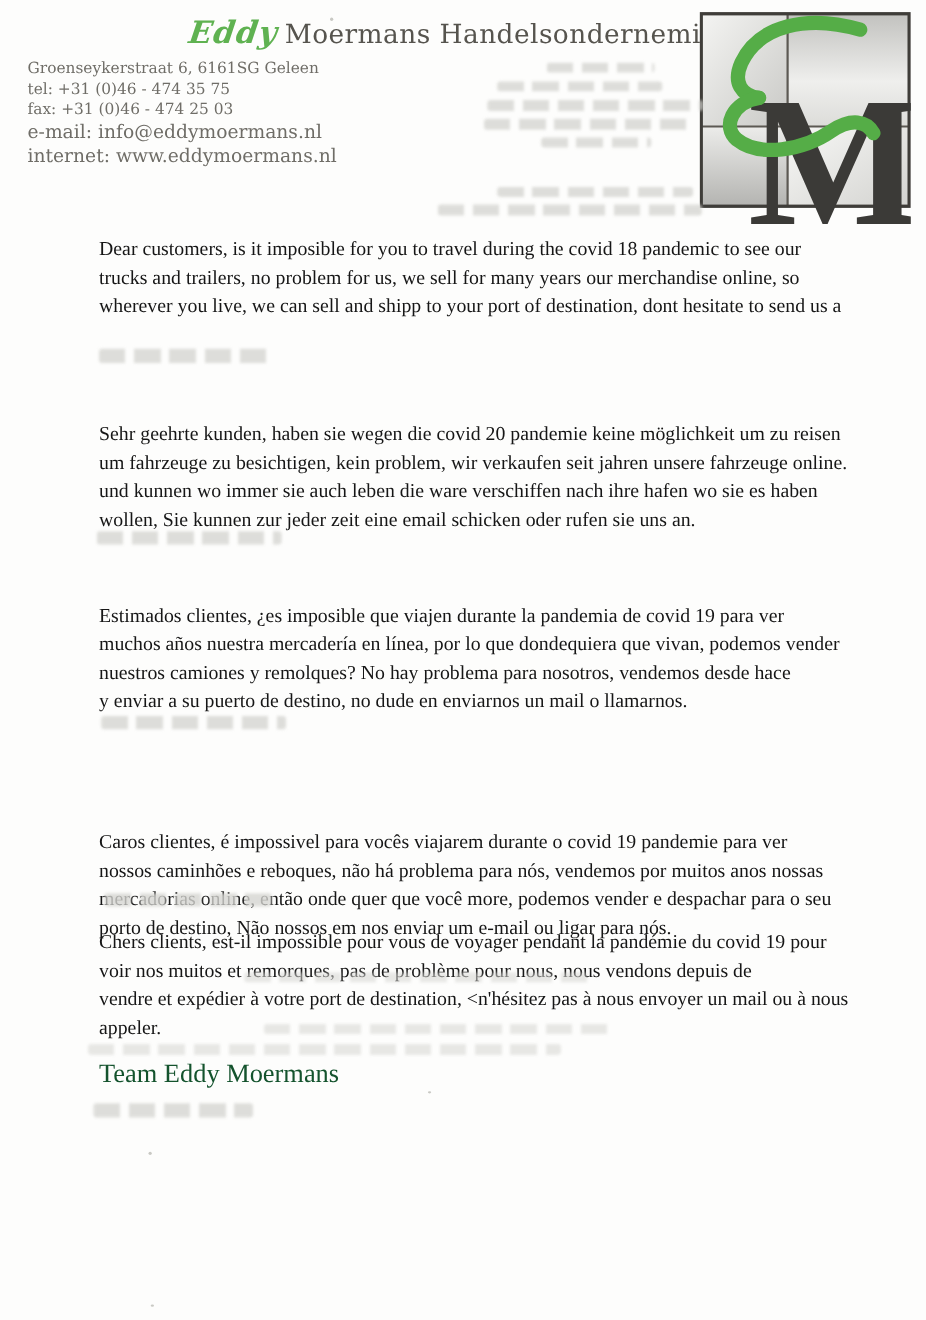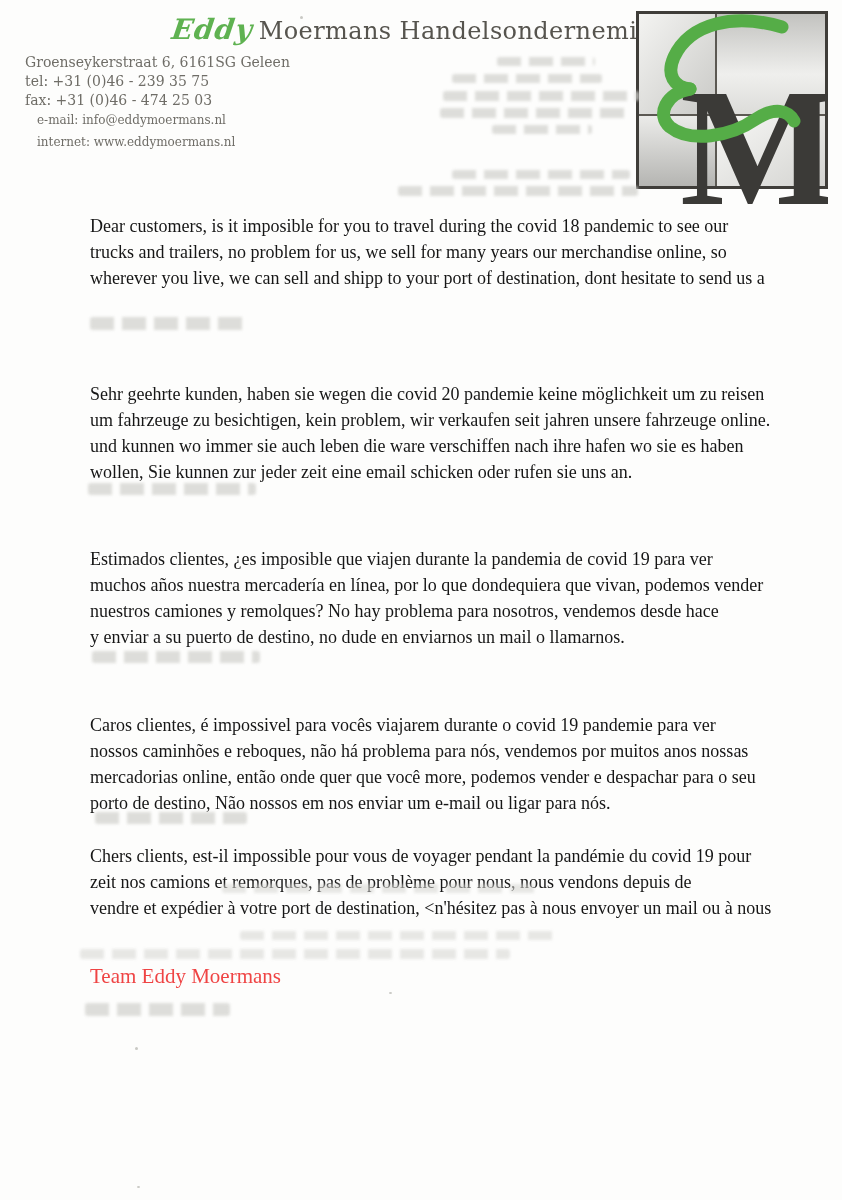--- a/index.html
+++ b/index.html
@@ -16,48 +16,48 @@
     font-family:"DejaVu Serif", serif; font-style:italic; font-weight:bold;
     font-size:28px; color:#5fb251; letter-spacing:1px; margin-right:6px;
   }
   .brand-rest {
     font-family:"DejaVu Serif", serif; font-size:24px; color:#56544e;
     letter-spacing:0.4px;
   }
 
   .contact { position:absolute; left:25px; top:53px; font-family:"DejaVu Serif", serif; color:#6f6d67; }
   .contact .c-small { font-size:14px; line-height:19px; white-space:nowrap; }
-  .contact .c-large { font-size:12px; line-height:21.5px; white-space:nowrap;margin-left:12px; }
+  .contact .c-large { font-size:17px; line-height:21.5px; white-space:nowrap; }
 
   .logo { position:absolute; left:636px; top:11px; width:192px; height:200px; }
 
   
   .para { position:absolute; left:90px; font-size:18px; line-height:26px; color:#161616; }
   .para .line { white-space:nowrap; }
-  .signature { position:absolute; left:90px; top:964px; font-size:21px; color:#ef4444; white-space:nowrap; }
+  .signature { position:absolute; left:90px; top:964px; font-size:24px; color:#14532d; white-space:nowrap; }
 
   
   .ghost {
     position:absolute; border-radius:3px; filter:blur(1.6px); opacity:.8;
     background:repeating-linear-gradient(90deg,#d6d6d2 0 24px, rgba(214,214,210,0) 24px 32px);
   }
   .speck { position:absolute; background:#c9c9c4; border-radius:50%; }
 </style>
 </head>
 <body>
 
 <div class="page">
 
   <div class="brand">
     <span class="brand-script">Eddy</span><span class="brand-rest">Moermans Handelsonderneming BV</span>
   </div>
 
   <div class="contact">
     <div class="c-small">Groenseykerstraat 6, 6161SG  Geleen</div>
-    <div class="c-small">tel: +31 (0)46 - 239 35 75</div>
+    <div class="c-small">tel: +31 (0)46 - 474 35 75</div>
     <div class="c-small">fax: +31 (0)46 - 474 25 03</div>
     <div class="c-large">e-mail: info@eddymoermans.nl</div>
     <div class="c-large">internet: www.eddymoermans.nl</div>
   </div>
 
   <div class="logo">
     <svg width="192" height="200" viewBox="0 0 192 200">
       <defs>
         <linearGradient id="gTL" x1="0" y1="0" x2="1" y2="1">
           <stop offset="0" stop-color="#f4f4f2"></stop>
@@ -107,31 +107,32 @@
     <div class="line">wollen, Sie kunnen zur jeder zeit eine email schicken oder rufen sie uns an.</div>
   </div>
 
   <div class="para" style="top:546px">
     <div class="line">Estimados clientes, ¿es imposible que viajen durante la pandemia de covid 19 para ver</div>
     <div class="line">muchos años nuestra mercadería en línea, por lo que dondequiera que vivan, podemos vender</div>
     <div class="line">nuestros camiones y remolques? No hay problema para nosotros, vendemos desde hace</div>
     <div class="line">y enviar a su puerto de destino, no dude en enviarnos un mail o llamarnos.</div>
   </div>
 
-  <div class="para" style="top:712px">
+  <div class="para" style="top:752px">
     <div class="line">Caros clientes, é impossivel para vocês viajarem durante o covid 19 pandemie para ver</div>
     <div class="line">nossos caminhões e reboques, não há problema para nós, vendemos por muitos anos nossas</div>
     <div class="line">mercadorias online, então onde quer que você more, podemos vender e despachar para o seu</div>
     <div class="line">porto de destino, Não nossos em nos enviar um e-mail ou ligar para nós.</div>
   </div>
 
   <div class="para" style="top:843px">
     <div class="line">Chers clients, est-il impossible pour vous de voyager pendant la pandémie du covid 19 pour</div>
-    <div class="line">zeit nos camions et remorques, pas de problème pour nous, nous vendons depuis de</div>
+    <div class="line">voir nos muitos et remorques, pas de problème pour nous, nous vendons depuis de</div>
     <div class="line">vendre et expédier à votre port de destination, &lt;n'hésitez pas à nous envoyer un mail ou à nous</div>
+    <div class="line">appeler.</div>
   </div>
 
   <div class="signature">Team Eddy Moermans</div>
 
   <div class="ghost" style="left:497px;top:57px;width:98px;height:9px"></div>
   <div class="ghost" style="left:452px;top:74px;width:150px;height:9px"></div>
   <div class="ghost" style="left:443px;top:91px;width:196px;height:10px"></div>
   <div class="ghost" style="left:440px;top:108px;width:190px;height:10px"></div>
   <div class="ghost" style="left:492px;top:125px;width:100px;height:9px"></div>
   <div class="ghost" style="left:452px;top:170px;width:178px;height:9px"></div>

